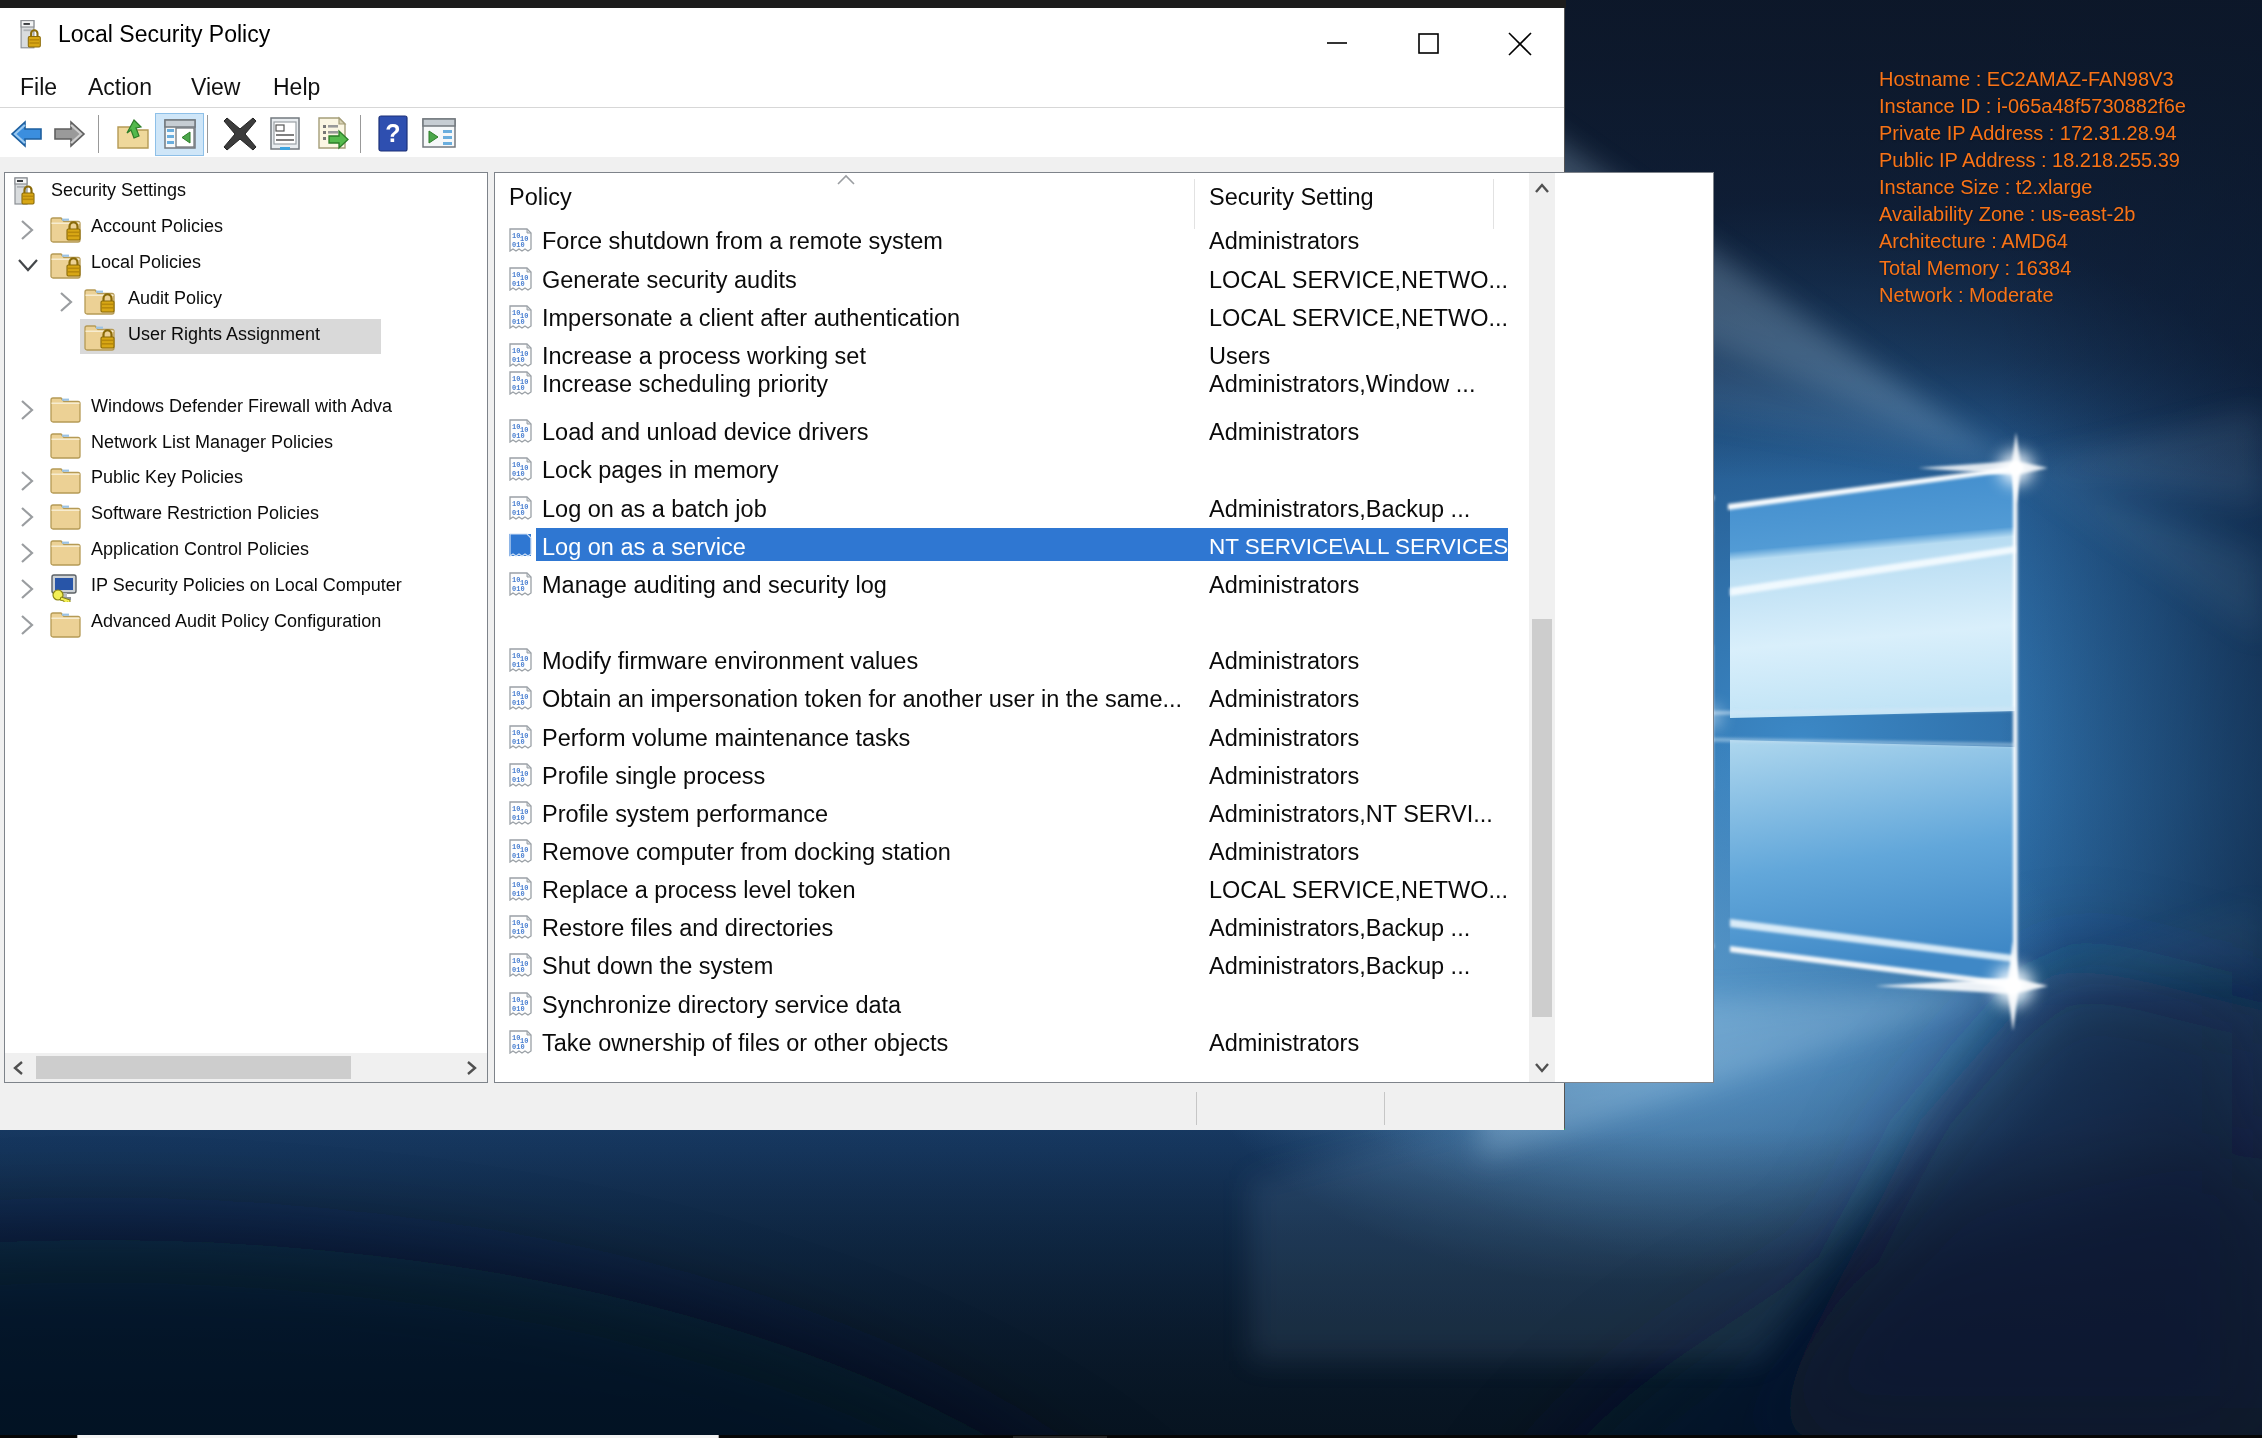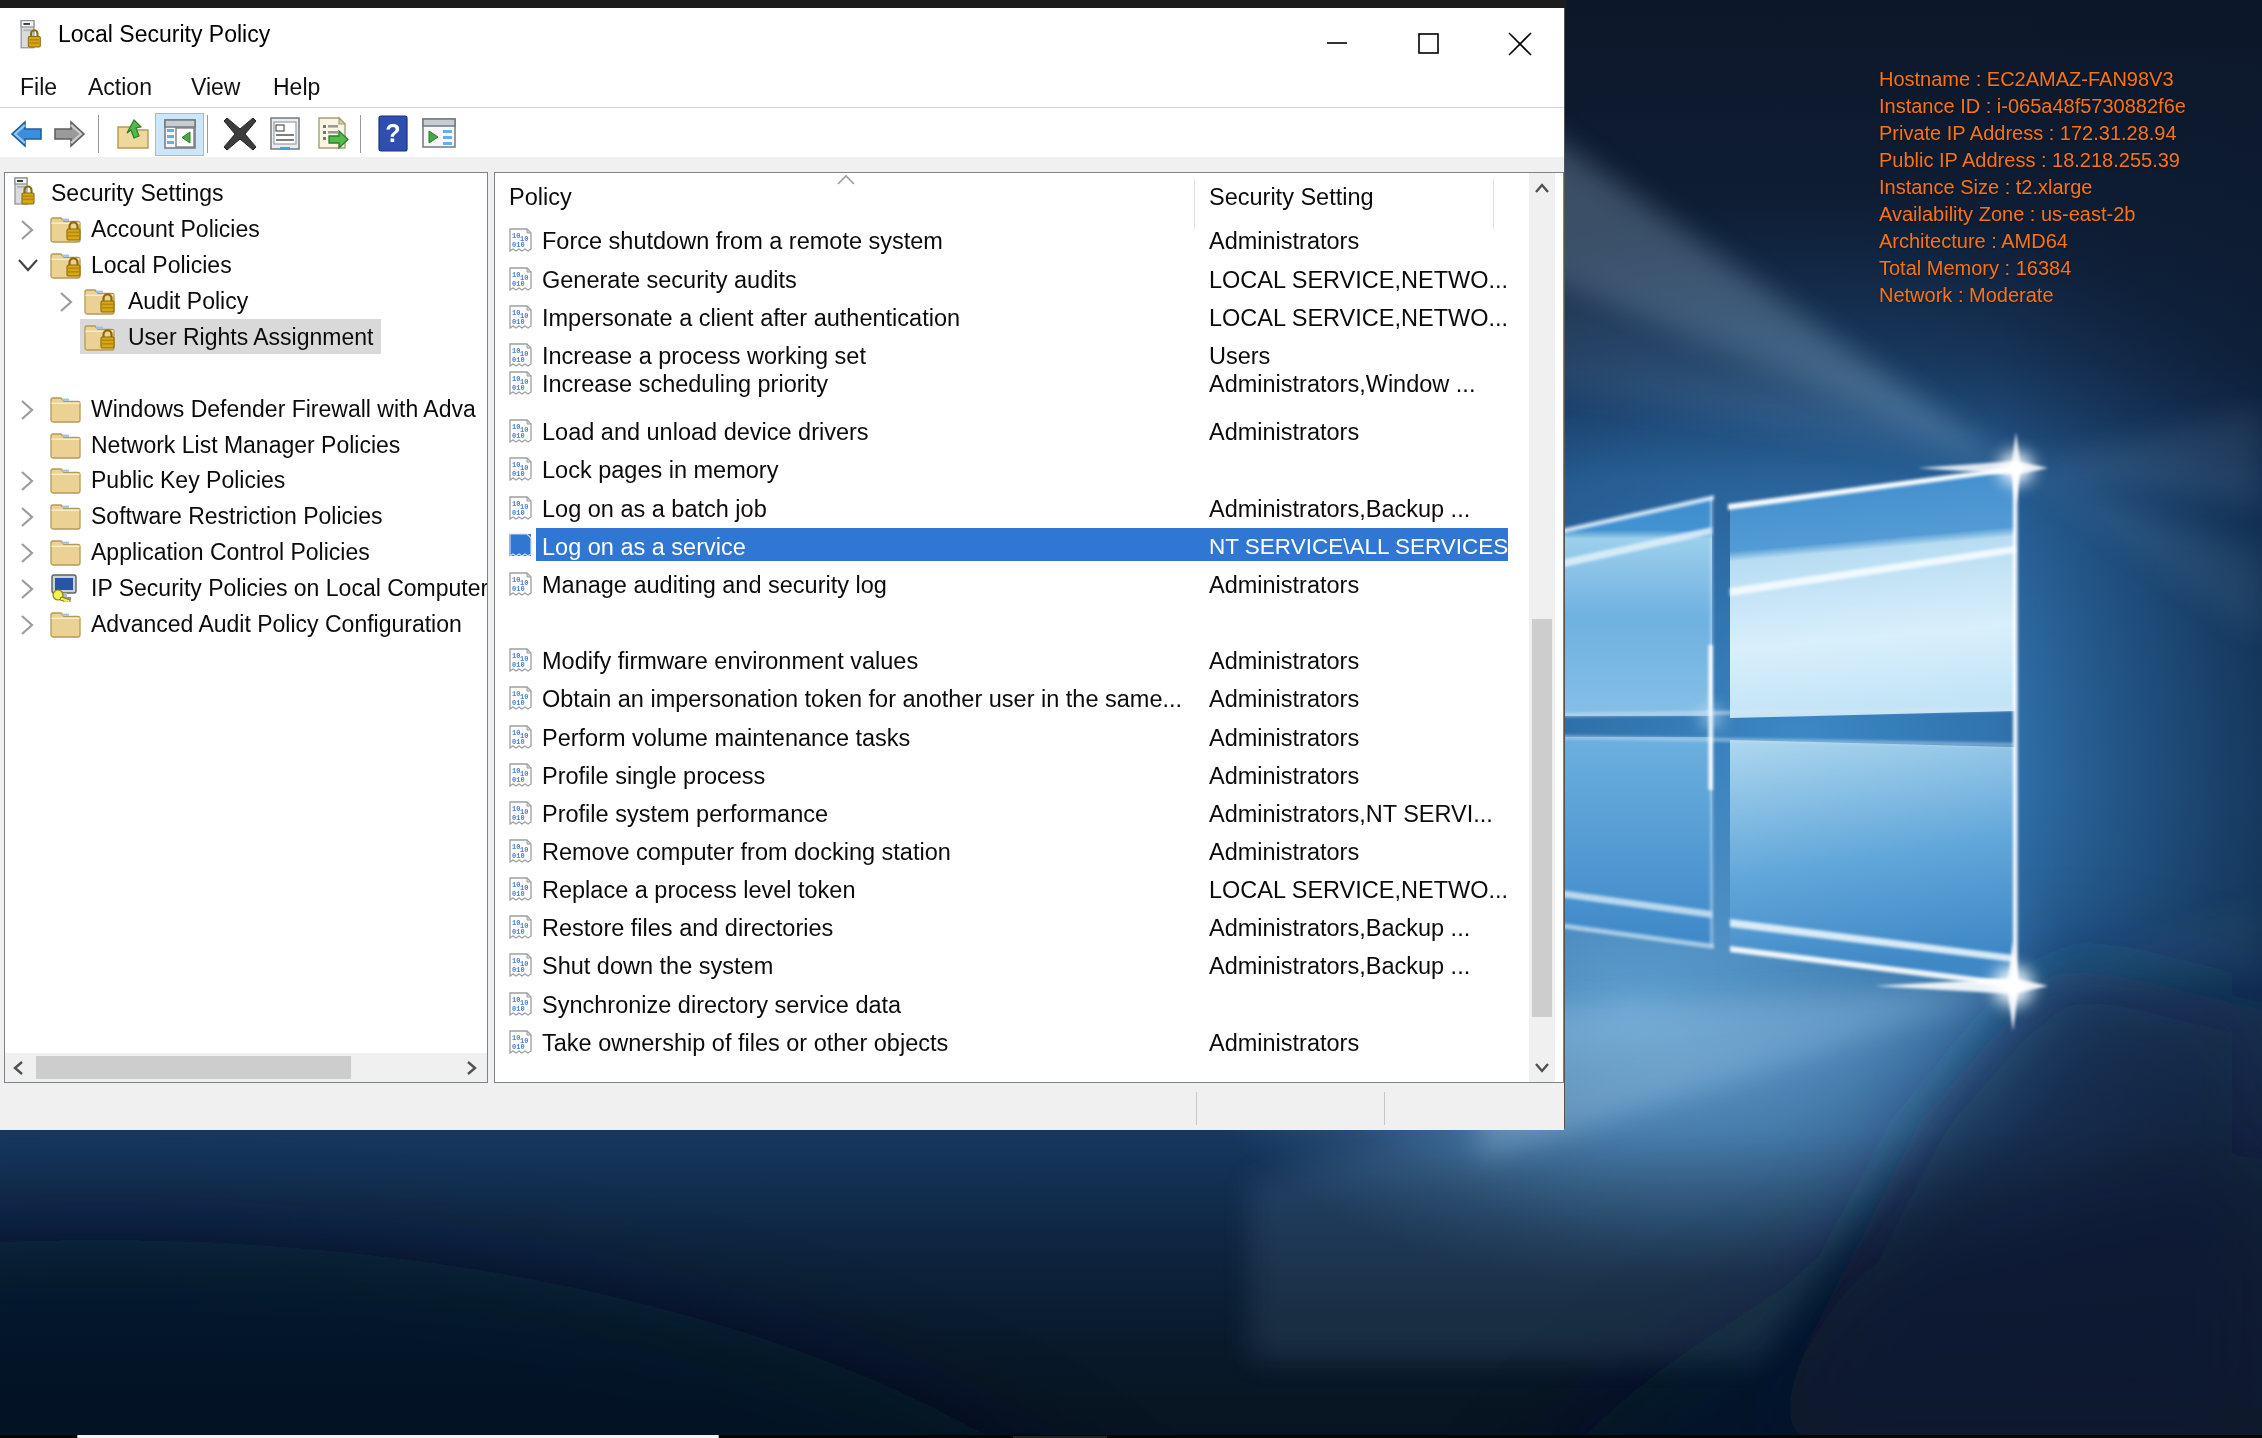--- a/index.html
+++ b/index.html
@@ -6,22 +6,22 @@
 .abs{position:absolute}
 #desk{position:absolute;left:0;top:0;width:2262px;height:1438px}
 #info{position:absolute;left:1879px;top:66px;color:#f97316;font-size:20px;line-height:27px;white-space:pre;text-shadow:0 1px 2px rgba(0,0,0,.35)}
 #win{position:absolute;left:0;top:8px;width:1565px;height:1122px;background:#ffffff;border-right:1px solid #555;border-bottom:2px solid #22c55e}
 #title{position:absolute;left:58px;top:13px;font-size:23px;color:#000}
 #menu{position:absolute;left:0;top:52px;width:100%;height:48px;border-bottom:1px solid #d7d7d7;font-size:23px;color:#111}
 #menu span{position:absolute;top:14px}
 #toolbar{position:absolute;left:0;top:103px;width:100%;height:49px}
 #paneband{position:absolute;left:0;top:149px;width:100%;height:973px;background:#f0f0f0}
 #tree{position:absolute;left:4px;top:164px;width:484px;height:911px;background:#fff;border:1px solid #7e838a;overflow:hidden}
-#list{position:absolute;left:494px;top:164px;width:1070px;height:911px;background:#fff;border:1px solid #7e838a;overflow:hidden}
-.trow{position:absolute;height:36px;white-space:nowrap;font-size:23px;color:#0b0b0b}
+#list{position:absolute;left:494px;top:164px;width:1220px;height:911px;background:#fff;border:1px solid #7e838a;overflow:hidden}
+.trow{position:absolute;height:36px;white-space:nowrap;font-size:18px;color:#0b0b0b}
 .trow .txt{position:absolute;top:5px}
 .lrow{position:absolute;left:0;height:38px;width:100%;font-size:23.5px;color:#0b0b0b;white-space:nowrap}
 .lrow .nm{position:absolute;left:47px;top:6px}
 .lrow .st{position:absolute;left:714px;top:6px}
 .lrow svg{position:absolute;left:13px;top:6px}
 #hdr{position:absolute;left:0;top:0;width:100%;height:61px;font-size:23.5px;color:#0b0b0b;background:#fff}
 .chev{stroke:#9a9da0;stroke-width:2.2;fill:none}
 .chevd{stroke:#44474a;stroke-width:2.2;fill:none}
 #vsb{position:absolute;left:1034px;top:0;width:26px;height:909px;background:#f0f0f0}
 #hsb{position:absolute;left:0;bottom:0;width:482px;height:29px;background:#f0f0f0}

